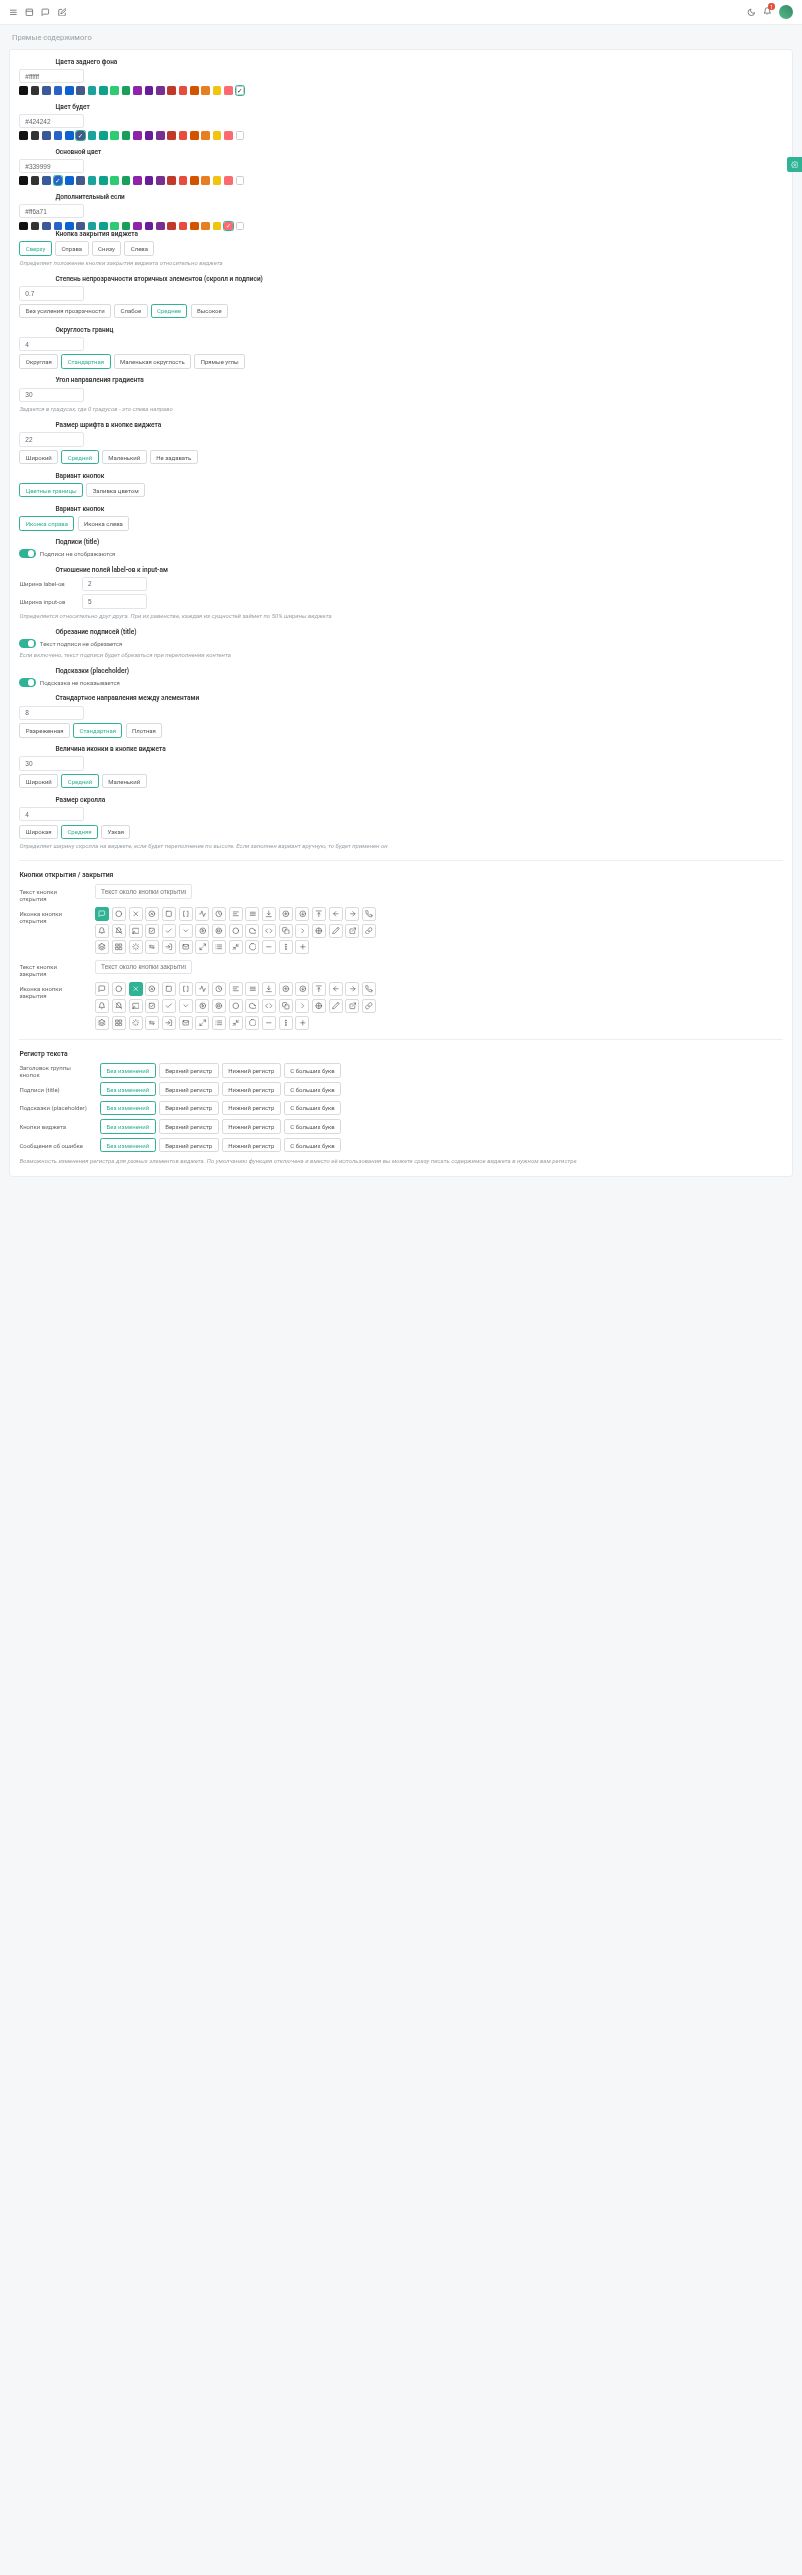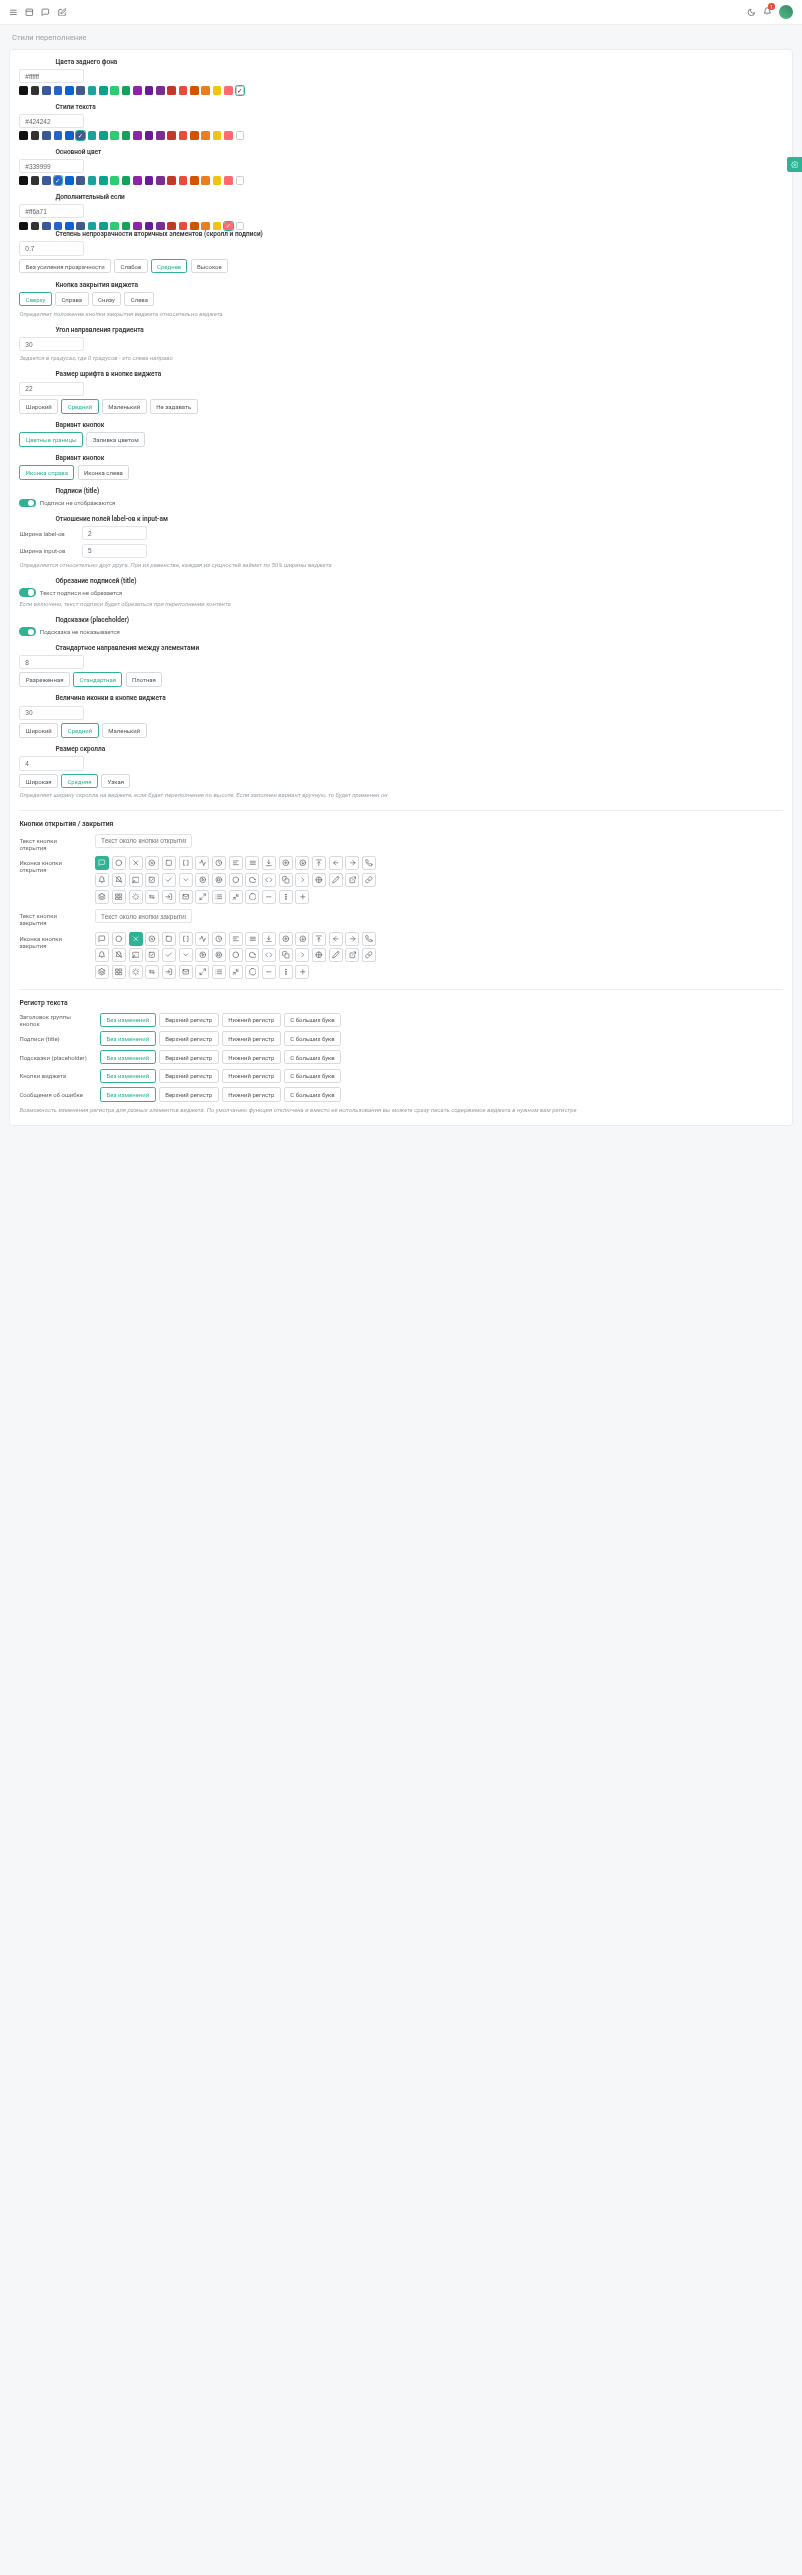--- a/index.html
+++ b/index.html
@@ -77,21 +77,21 @@
     <div class="badge">
       <svg class="tb-icon" viewBox="0 0 24 24" fill="none" stroke="currentColor" stroke-width="2">
           <path d="M18 8A6 6 0 0 0 6 8c0 7-3 9-3 9h18s-3-2-3-9"></path>
           <path d="M13.73 21a2 2 0 0 1-3.46 0"></path>
         </svg>
     </div>
     <div class="avatar"></div>
   </div>
 </div>
 
-<div class="page-title">Стили переполнение</div>
+<div class="page-title">Прямые содержимого</div>
 
 <div class="card">
 
   <div id="color-sections">
       <div class="section"><div class="section-label">Цвета заднего фона</div><input class="input" value="#ffffff" style=""><div class="swatch-row">
           <div class="sw" style="background: rgb(17, 17, 17);"></div>
           <div class="sw" style="background: rgb(51, 51, 51);"></div>
           <div class="sw" style="background: rgb(59, 89, 152);"></div>
           <div class="sw" style="background: rgb(41, 98, 201);"></div>
           <div class="sw" style="background: rgb(13, 98, 209);"></div>
@@ -106,21 +106,21 @@
           <div class="sw" style="background: rgb(192, 57, 43);"></div>
           <div class="sw" style="background: rgb(231, 76, 60);"></div>
           <div class="sw" style="background: rgb(211, 84, 0);"></div>
           <div class="sw" style="background: rgb(230, 126, 34);"></div>
           <div class="sw" style="background: rgb(241, 196, 15);"></div>
           <div class="sw" style="background: rgb(255, 106, 113);"></div>
           <div class="sw bordered sel" style="background: rgb(255, 255, 255);">
             <span class="check ">✓</span>
           </div>
         </div></div>
-      <div class="section"><div class="section-label">Стили текста</div><input class="input" value="#424242" style=""><div class="swatch-row">
+      <div class="section"><div class="section-label">Цвет будет</div><input class="input" value="#424242" style=""><div class="swatch-row">
           <div class="sw" style="background: rgb(17, 17, 17);"></div>
           <div class="sw" style="background: rgb(51, 51, 51);"></div>
           <div class="sw" style="background: rgb(59, 89, 152);"></div>
           <div class="sw" style="background: rgb(41, 98, 201);"></div>
           <div class="sw" style="background: rgb(13, 98, 209);"></div>
           <div class="sw sel" style="background: rgb(68, 90, 138);">
             <span class="check light">✓</span>
           </div>
           <div class="sw" style="background: rgb(26, 162, 156);"></div>
           <div class="sw" style="background: rgb(15, 162, 138);"></div>
@@ -181,36 +181,42 @@
           <div class="sw" style="background: rgb(230, 126, 34);"></div>
           <div class="sw" style="background: rgb(241, 196, 15);"></div>
           <div class="sw sel" style="background: rgb(255, 106, 113);">
             <span class="check light">✓</span>
           </div>
           <div class="sw bordered" style="background: rgb(255, 255, 255);"></div>
         </div></div>
     </div>
 
   <div id="generic-sections">
-      <div class="section"><div class="section-label">Степень непрозрачности вторичных элементов (скролл и подписи)</div><input class="input" value="0.7" style=""><div class="btn-row">
-          <div class="opt">Без усиления прозрачности</div>
-          <div class="opt">Слабое</div>
-          <div class="opt active">Среднее</div>
-          <div class="opt">Высокое</div>
-        </div></div>
       <div class="section">
         <div class="section-label">Кнопка закрытия виджета</div>
         <div class="btn-row">
           <div class="opt active">Сверху</div>
           <div class="opt">Справа</div>
           <div class="opt">Снизу</div>
           <div class="opt">Слева</div>
         </div>
         <div class="help">Определяет положение кнопки закрытия виджета относительно виджета</div>
       </div>
+      <div class="section"><div class="section-label">Степень непрозрачности вторичных элементов (скролл и подписи)</div><input class="input" value="0.7" style=""><div class="btn-row">
+          <div class="opt">Без усиления прозрачности</div>
+          <div class="opt">Слабое</div>
+          <div class="opt active">Среднее</div>
+          <div class="opt">Высокое</div>
+        </div></div>
+      <div class="section"><div class="section-label">Округлость границ</div><input class="input" value="4" style=""><div class="btn-row">
+          <div class="opt">Округлая</div>
+          <div class="opt active">Стандартная</div>
+          <div class="opt">Маленькая округлость</div>
+          <div class="opt">Прямые углы</div>
+        </div></div>
       <div class="section"><div class="section-label">Угол направления градиента</div><input class="input" value="30" style=""><div class="help">Задается в градусах, где 0 градусов - это слева направо</div></div>
       <div class="section"><div class="section-label">Размер шрифта в кнопке виджета</div><input class="input" value="22" style=""><div class="btn-row">
           <div class="opt">Широкий</div>
           <div class="opt active">Средний</div>
           <div class="opt">Маленький</div>
           <div class="opt">Не задавать</div>
         </div></div>
       <div class="section">
         <div class="section-label">Вариант кнопок</div>
         <div class="btn-row">

